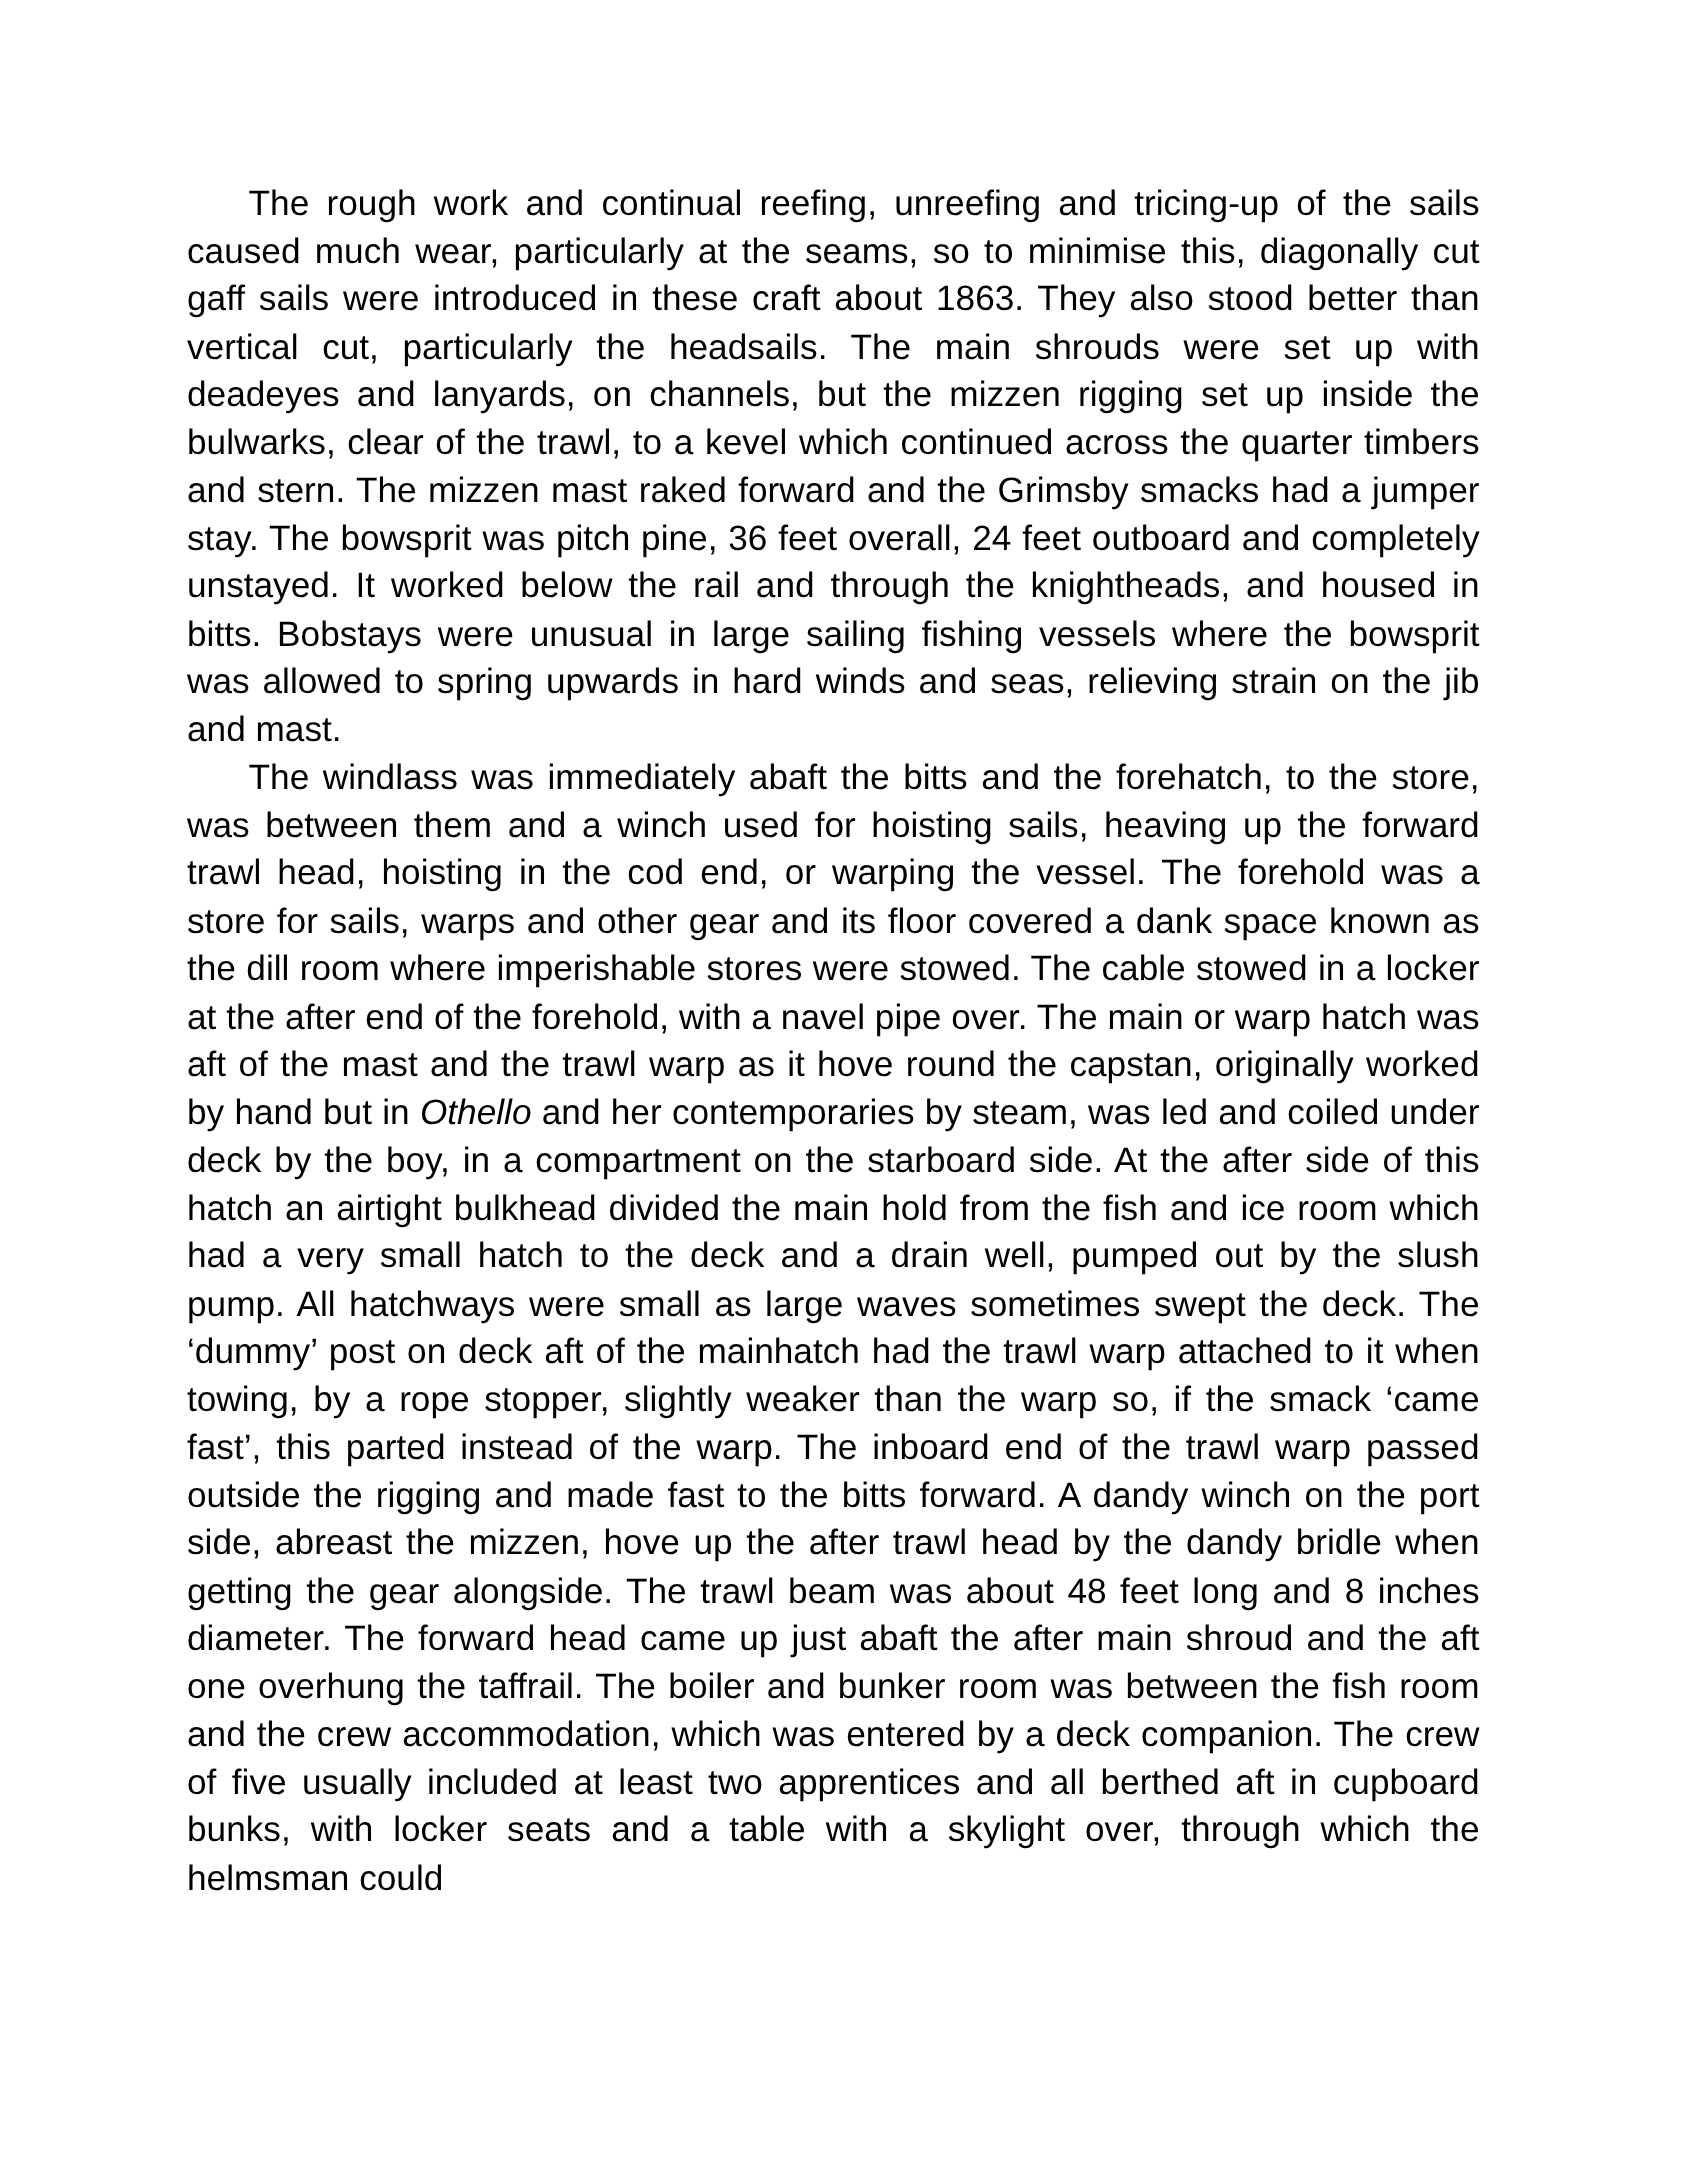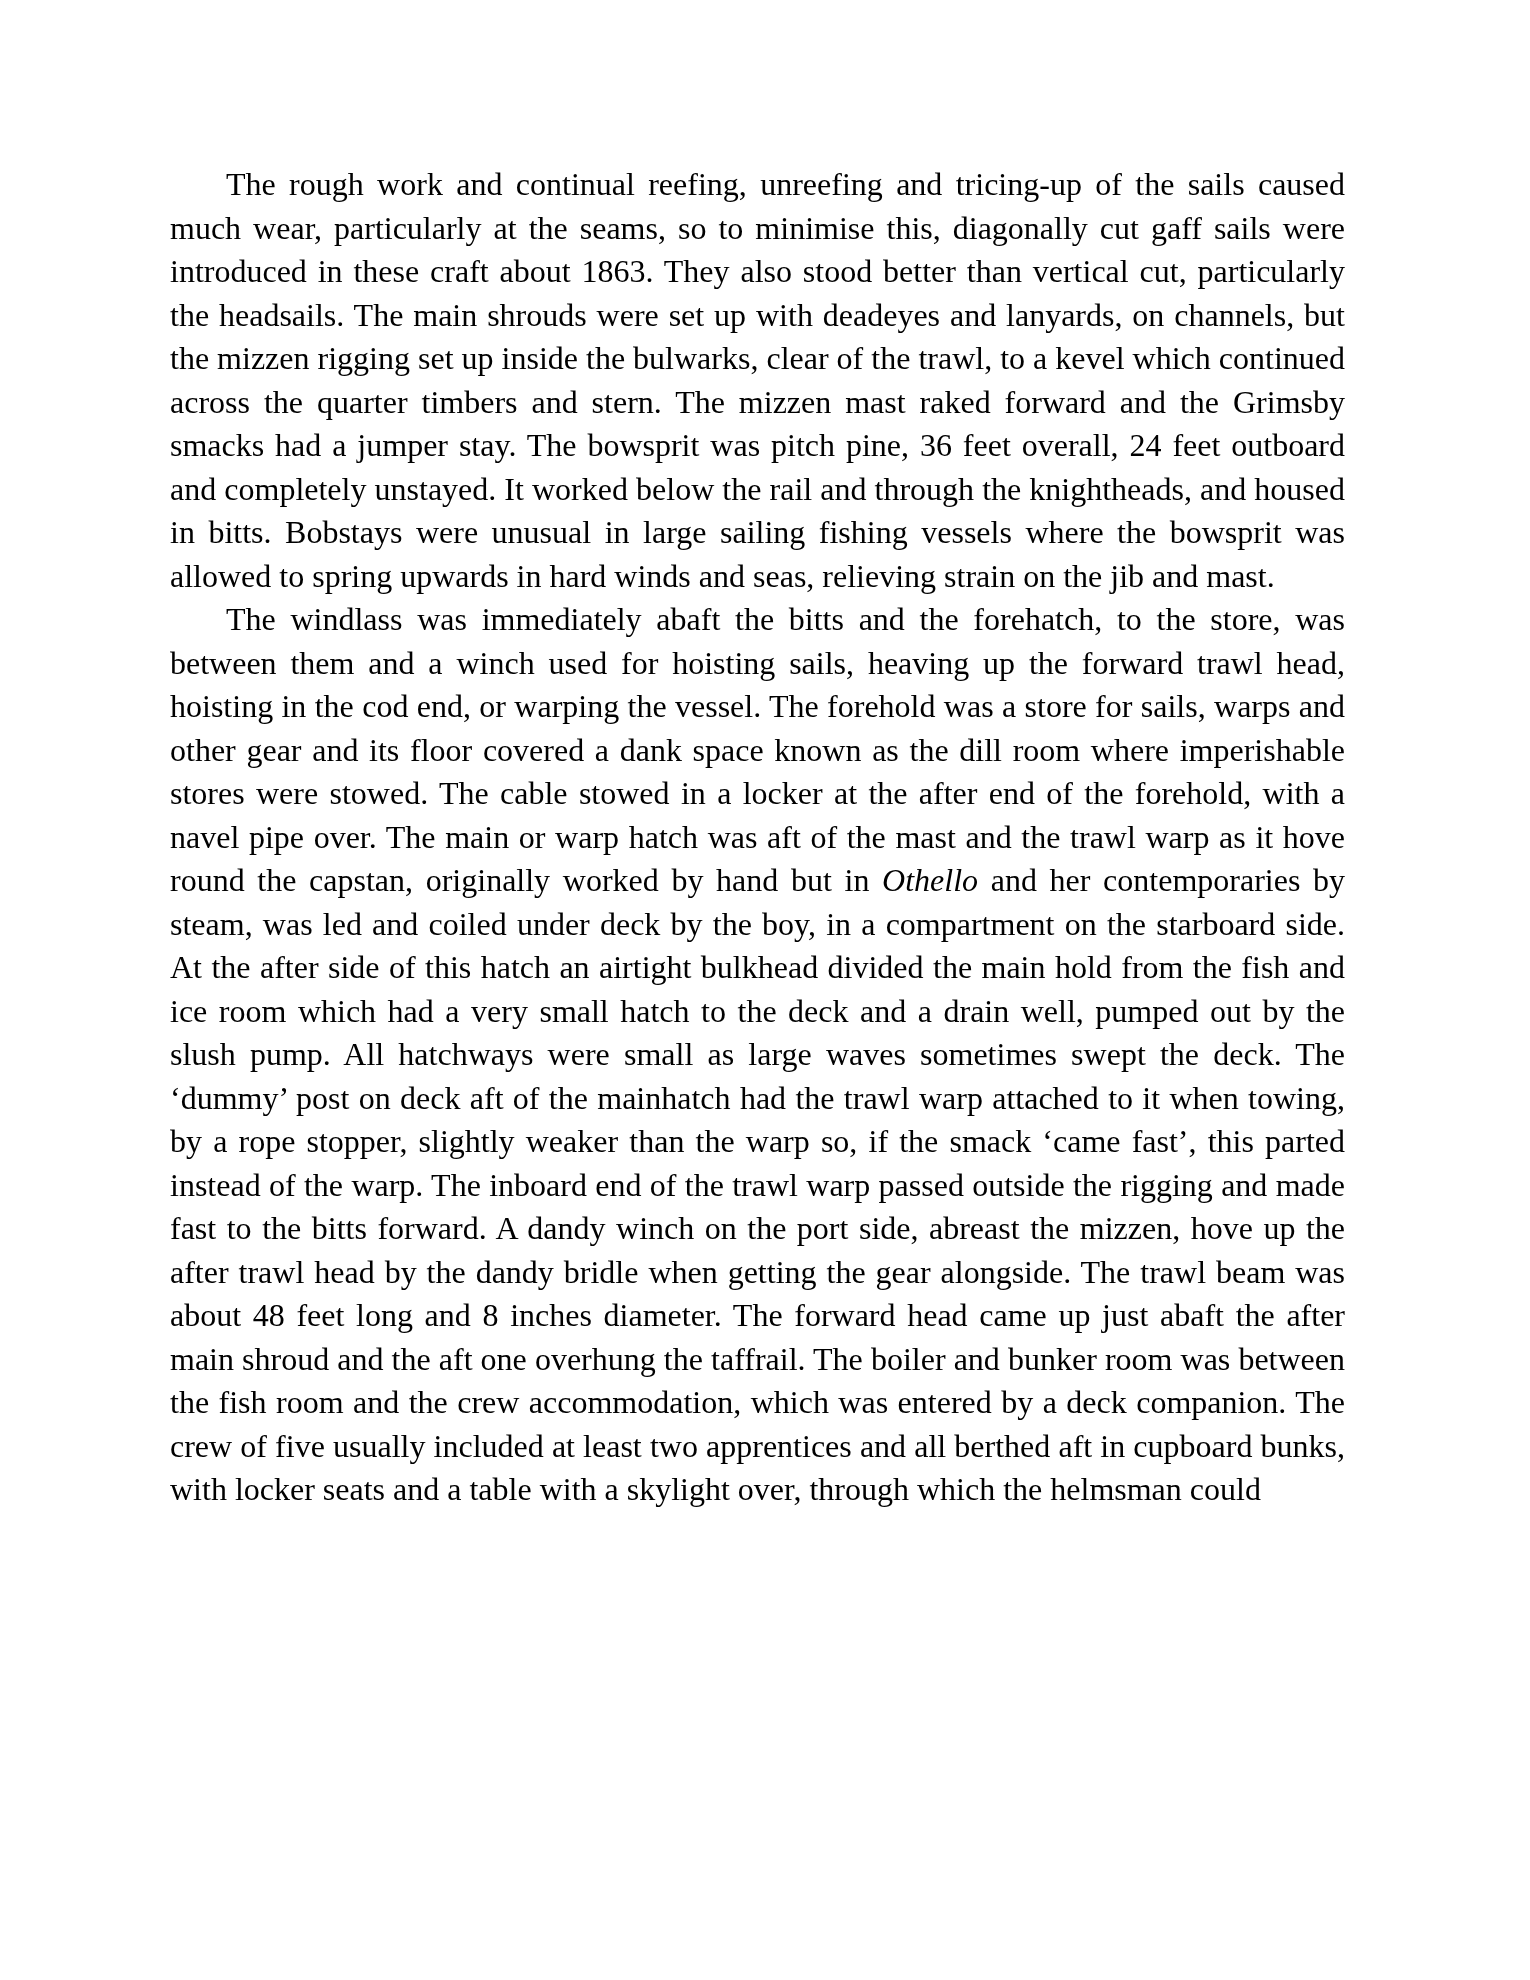--- a/index.html
+++ b/index.html
@@ -11,21 +11,21 @@
     position: relative;
     width: 1530px;
     height: 1980px;
     background: #ffffff;
     box-sizing: border-box;
     padding: 163px 185px 0 170px;
     overflow: hidden;
   }
   .text-block {
     color: #000000;
-    font-family: Liberation Serif, serif;
+    font-family: Liberation Sans, sans-serif;
     font-size: 32px;
     line-height: 43.5px;
     text-align: justify;
   }
   .para {
     margin: 0;
     padding: 0;
     text-indent: 56px;
   }
   .ship-name {

